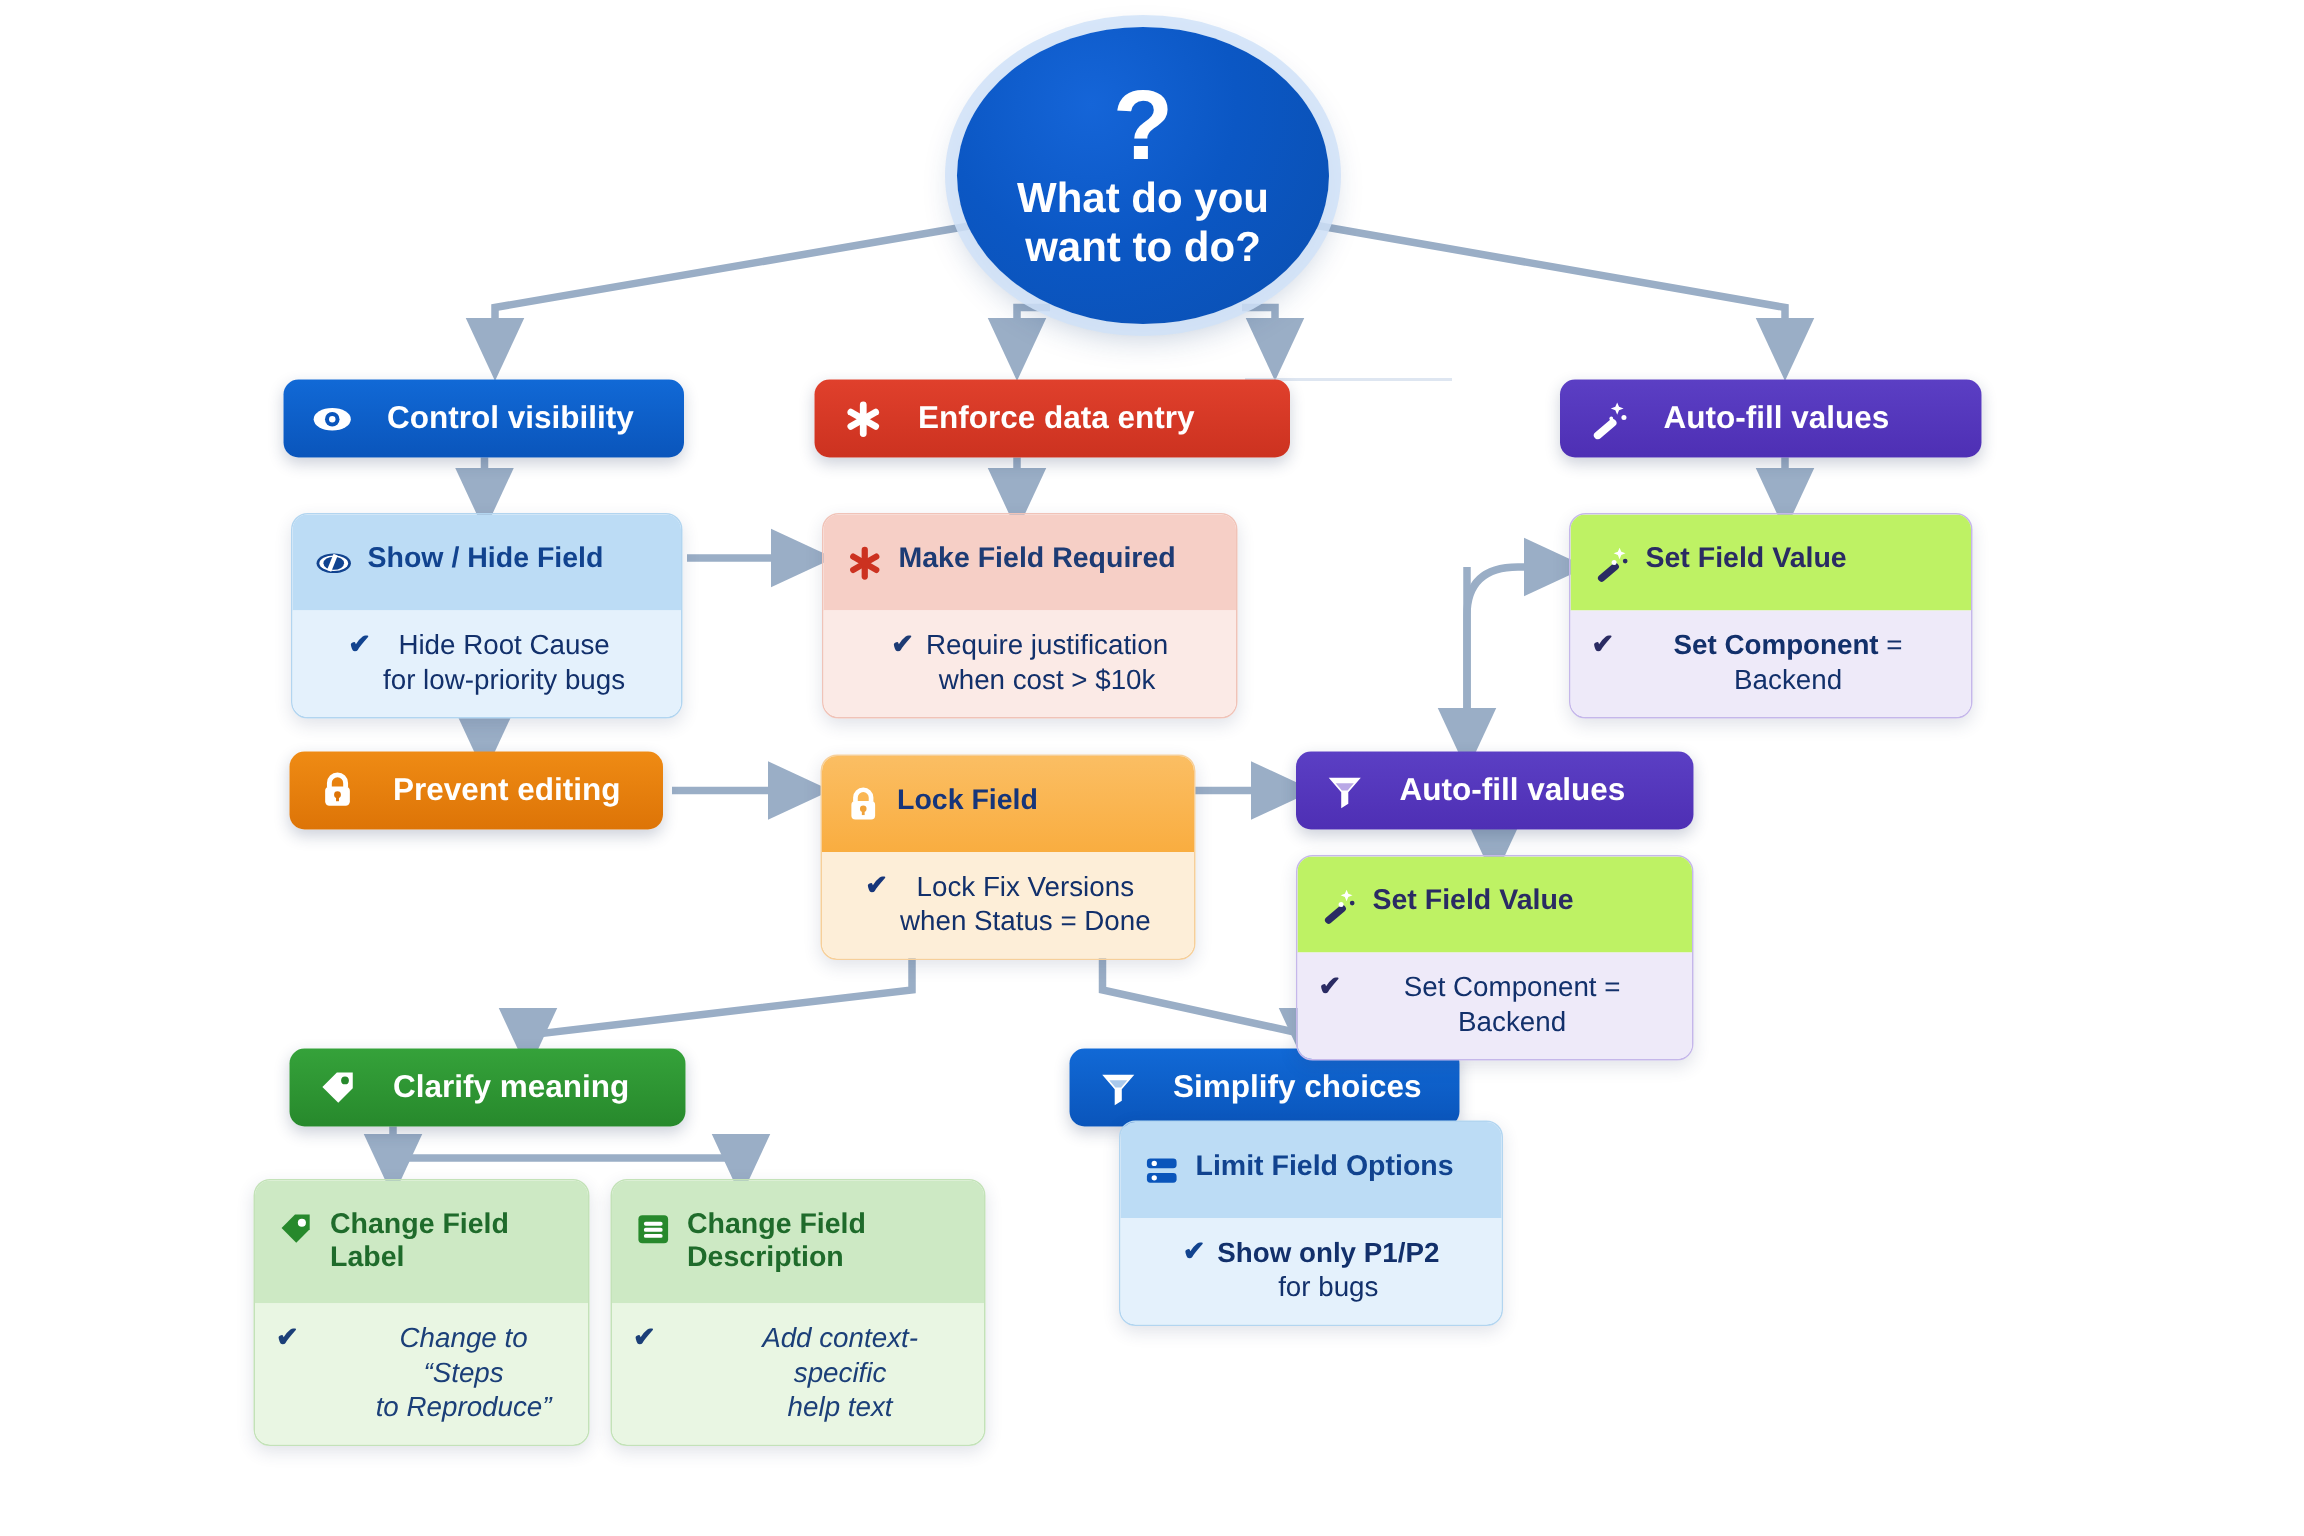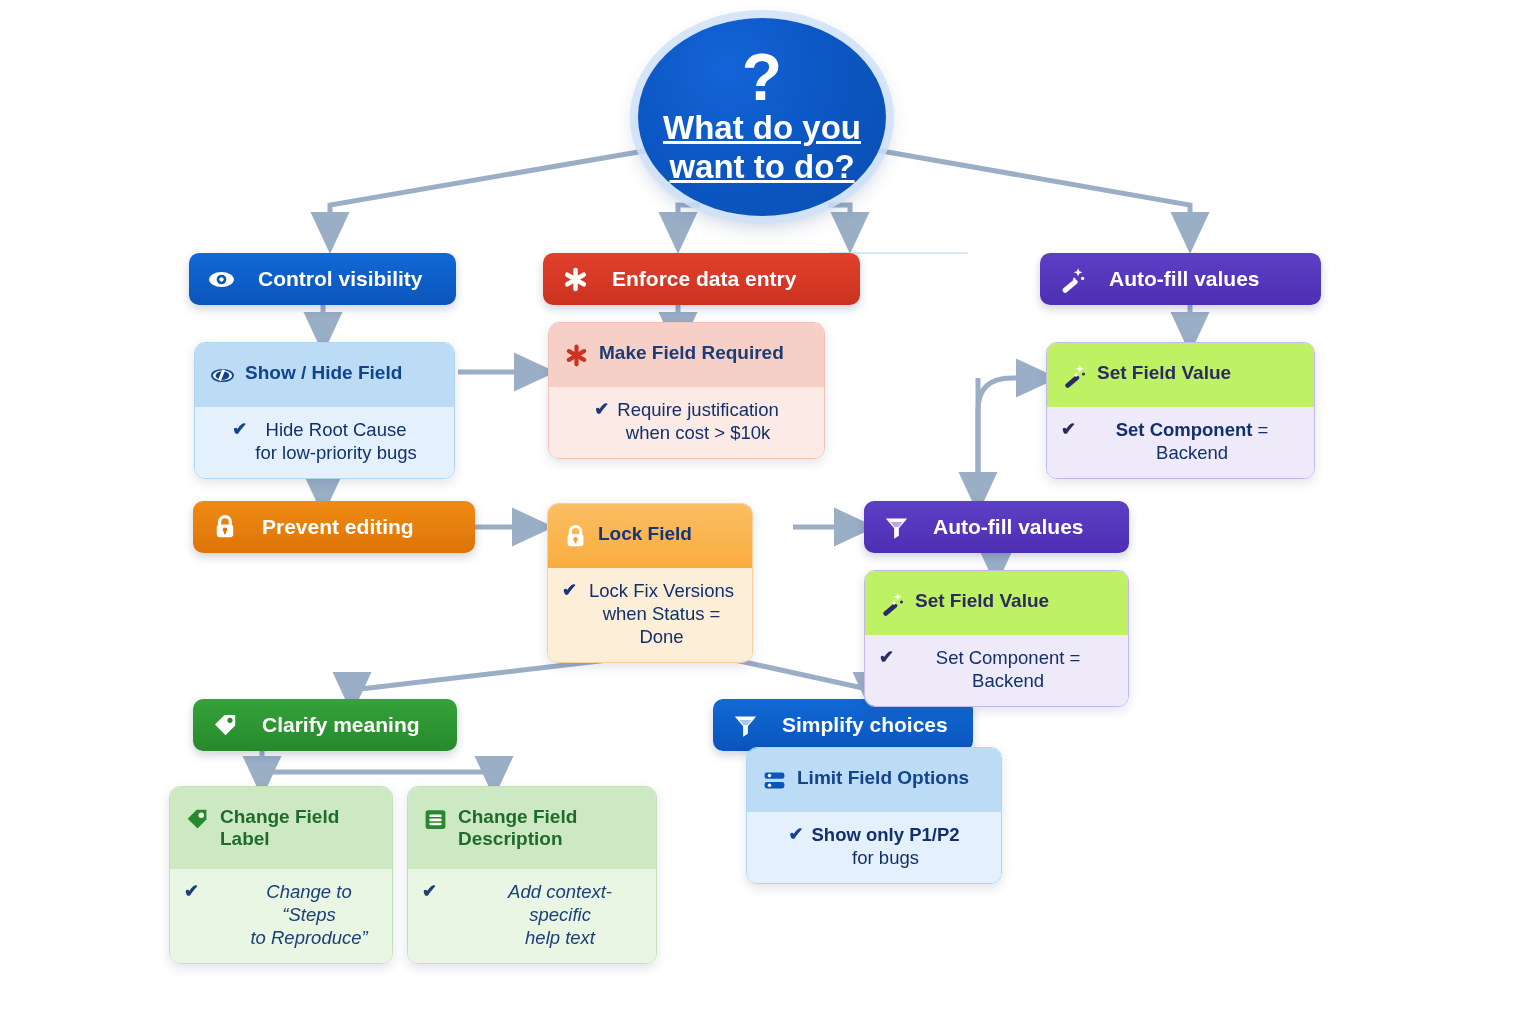--- a/index.html
+++ b/index.html
@@ -17,21 +17,21 @@
   .root-circle {
     position: absolute; left: 638px; top: 18px;
     width: 248px; height: 198px;
     border-radius: 50%;
     background: radial-gradient(circle at 36% 26%, #1565d8 0%, #0b57c4 45%, #0a4fb0 100%);
     box-shadow: 0 0 0 8px rgba(208,226,248,0.85), 0 8px 22px rgba(20,60,120,0.28);
     display: flex; flex-direction: column; align-items: center; justify-content: center;
     color: #fff; text-align: center;
   }
   .root-qmark { font-size: 66px; font-weight: bold; line-height: 0.92; margin-bottom: 2px; }
-  .root-text { font-size: 33px; font-weight: bold; line-height: 1.18; text-decoration: underline; }
+  .root-text { font-size: 28px; font-weight: bold; line-height: 1.18; }
 
   
   .pill {
     position: absolute; height: 52px; border-radius: 10px;
     display: flex; align-items: center; gap: 23px;
     padding: 0 18px; color: #fff;
     font-size: 21px; font-weight: bold;
     box-shadow: 0 4px 10px rgba(30,50,90,0.22);
   }
   .pill .ic { width: 28px; height: 28px; flex: 0 0 28px; display: flex; align-items: center; justify-content: center; }
@@ -170,21 +170,21 @@
             <rect x="2" y="15.5" width="16" height="4.6" rx="2.2" transform="rotate(-40 10 18)"></rect>
             <path d="M17 2l1.1 2.6L20.8 5.6 18.1 6.7 17 9.4 15.9 6.7 13.2 5.6 15.9 4.6z"></path>
             <circle cx="21" cy="11" r="1.5"></circle>
             <circle cx="13.5" cy="11.5" r="1.1"></circle>
           </g>
         </svg>
     </span>
     <span>Auto-fill values</span>
   </div>
 
-  <div class="pill pill-orange" style="left:193px; top:501px; width:282px;">
+  <div class="pill pill-orange" style="left:193px; top:501px; width:249px;">
     <span class="ic">
       <svg viewBox="0 0 24 24" width="26" height="26">
           <path d="M7 10V7.4a5 5 0 0 1 10 0V10" fill="none" stroke="#fff" stroke-width="3"></path>
           <rect x="4.4" y="9.6" width="15.2" height="11.8" rx="2.6" fill="#fff"></rect>
           <circle cx="12" cy="14.6" r="2.1" fill="#dd7407"></circle>
           <rect x="11.1" y="14.6" width="1.8" height="4" fill="#dd7407"></rect>
         </svg>
     </span>
     <span>Prevent editing</span>
   </div>
@@ -235,21 +235,21 @@
       <div class="row">
         <span class="tick">✔</span>
         <span class="txt">
           <span>Hide Root Cause</span><br>
           <span>for low-priority bugs</span>
         </span>
       </div>
     </div>
   </div>
 
-  <div class="card c-red" style="left:548px; top:322px; width:277px;">
+  <div class="card c-red" style="left:548px; top:342px; width:277px;">
     <div class="card-head">
       <span class="ic">
         <svg viewBox="0 0 24 24" width="25" height="25">
             <g fill="#cc3220">
               <rect x="10" y="1.5" width="4" height="21" rx="2"></rect>
               <rect x="10" y="1.5" width="4" height="21" rx="2" transform="rotate(60 12 12)"></rect>
               <rect x="10" y="1.5" width="4" height="21" rx="2" transform="rotate(120 12 12)"></rect>
             </g>
           </svg>
       </span>
@@ -283,21 +283,21 @@
       <span>Set Field Value</span>
     </div>
     <div class="card-body">
       <div class="row">
         <span class="tick">✔</span>
         <span class="txt"><span class="b">Set Component</span><span> = Backend</span></span>
       </div>
     </div>
   </div>
 
-  <div class="card c-orange" style="left:547px; top:503px; width:206px;">
+  <div class="card c-orange" style="left:547px; top:503px; width:250px;">
     <div class="card-head">
       <span class="ic">
         <svg viewBox="0 0 24 24" width="25" height="25">
             <path d="M7 10V7.4a5 5 0 0 1 10 0V10" fill="none" stroke="#fff" stroke-width="3"></path>
             <rect x="4.4" y="9.6" width="15.2" height="11.8" rx="2.6" fill="#fff"></rect>
             <circle cx="12" cy="14.6" r="2.1" fill="#f0a23a"></circle>
             <rect x="11.1" y="14.6" width="1.8" height="4" fill="#f0a23a"></rect>
           </svg>
       </span>
       <span>Lock Field</span>

